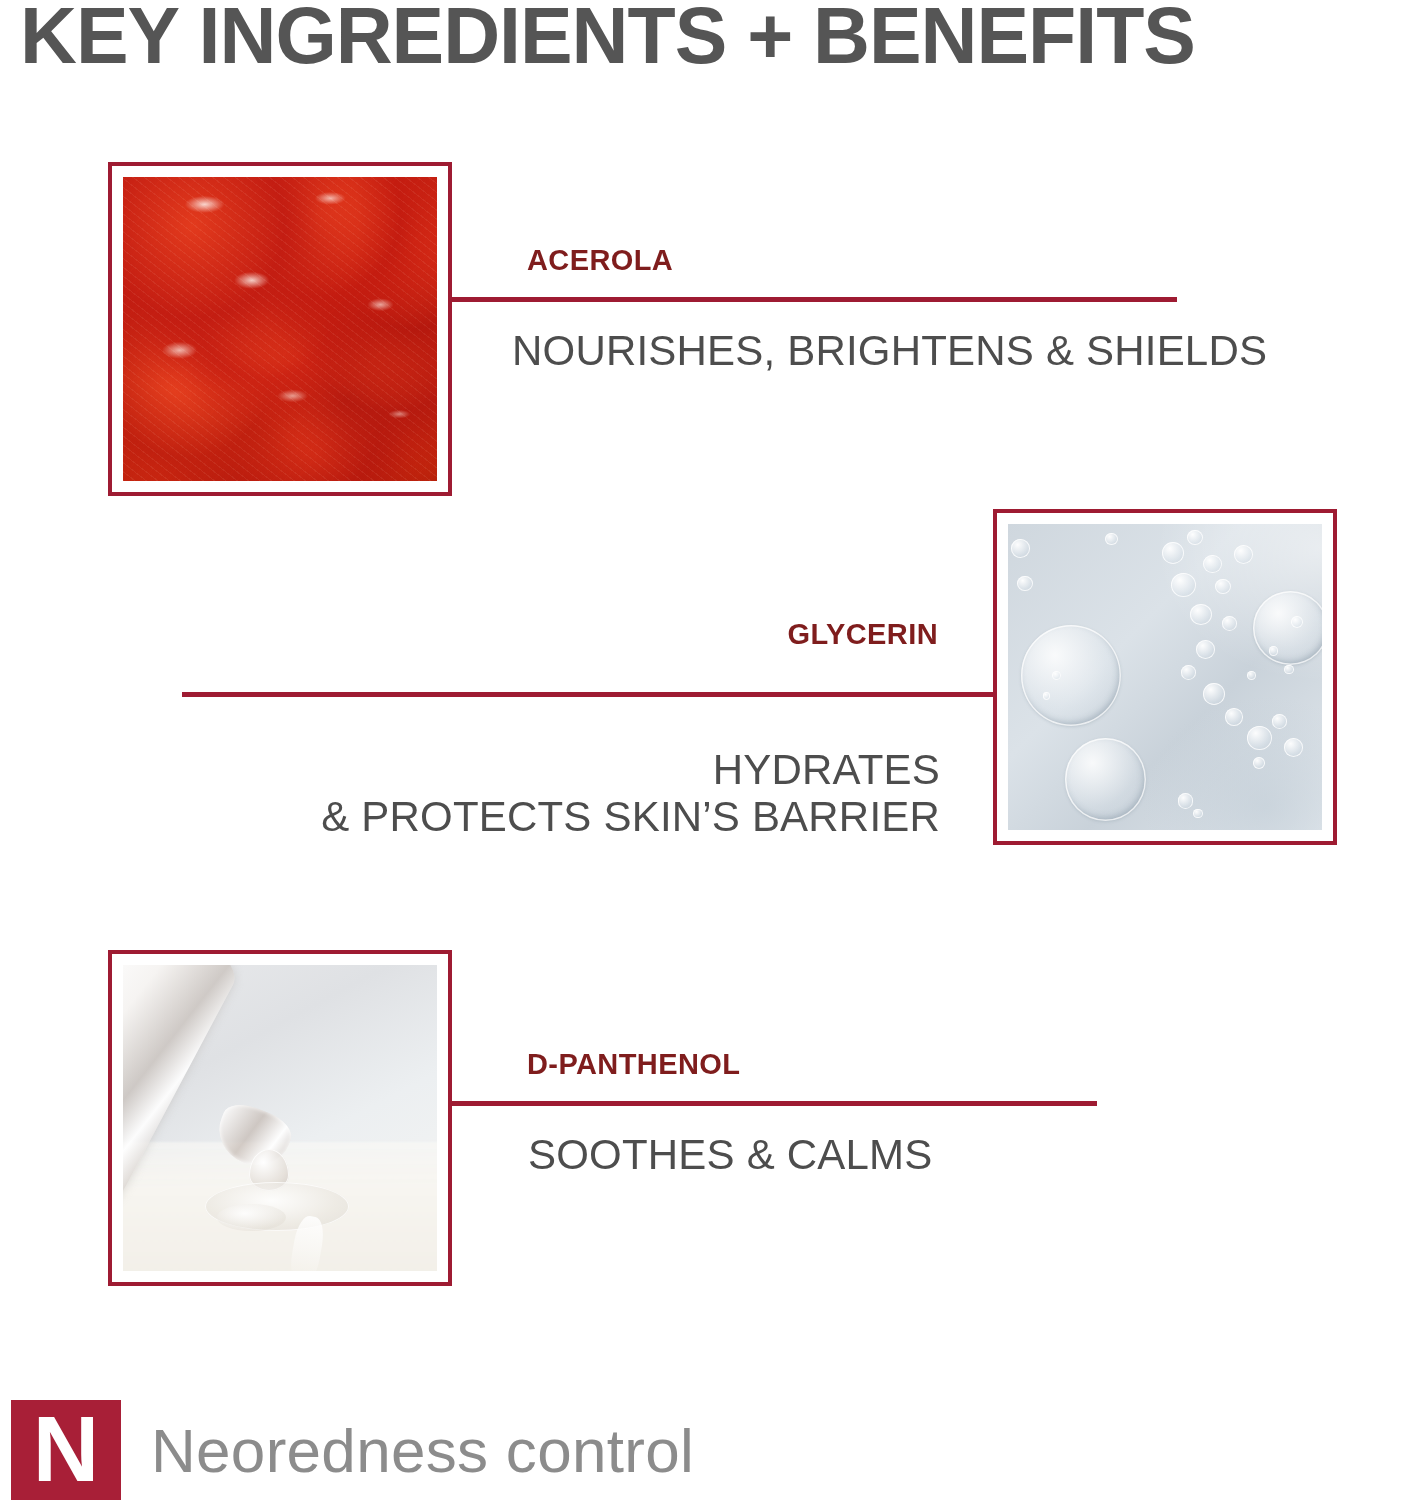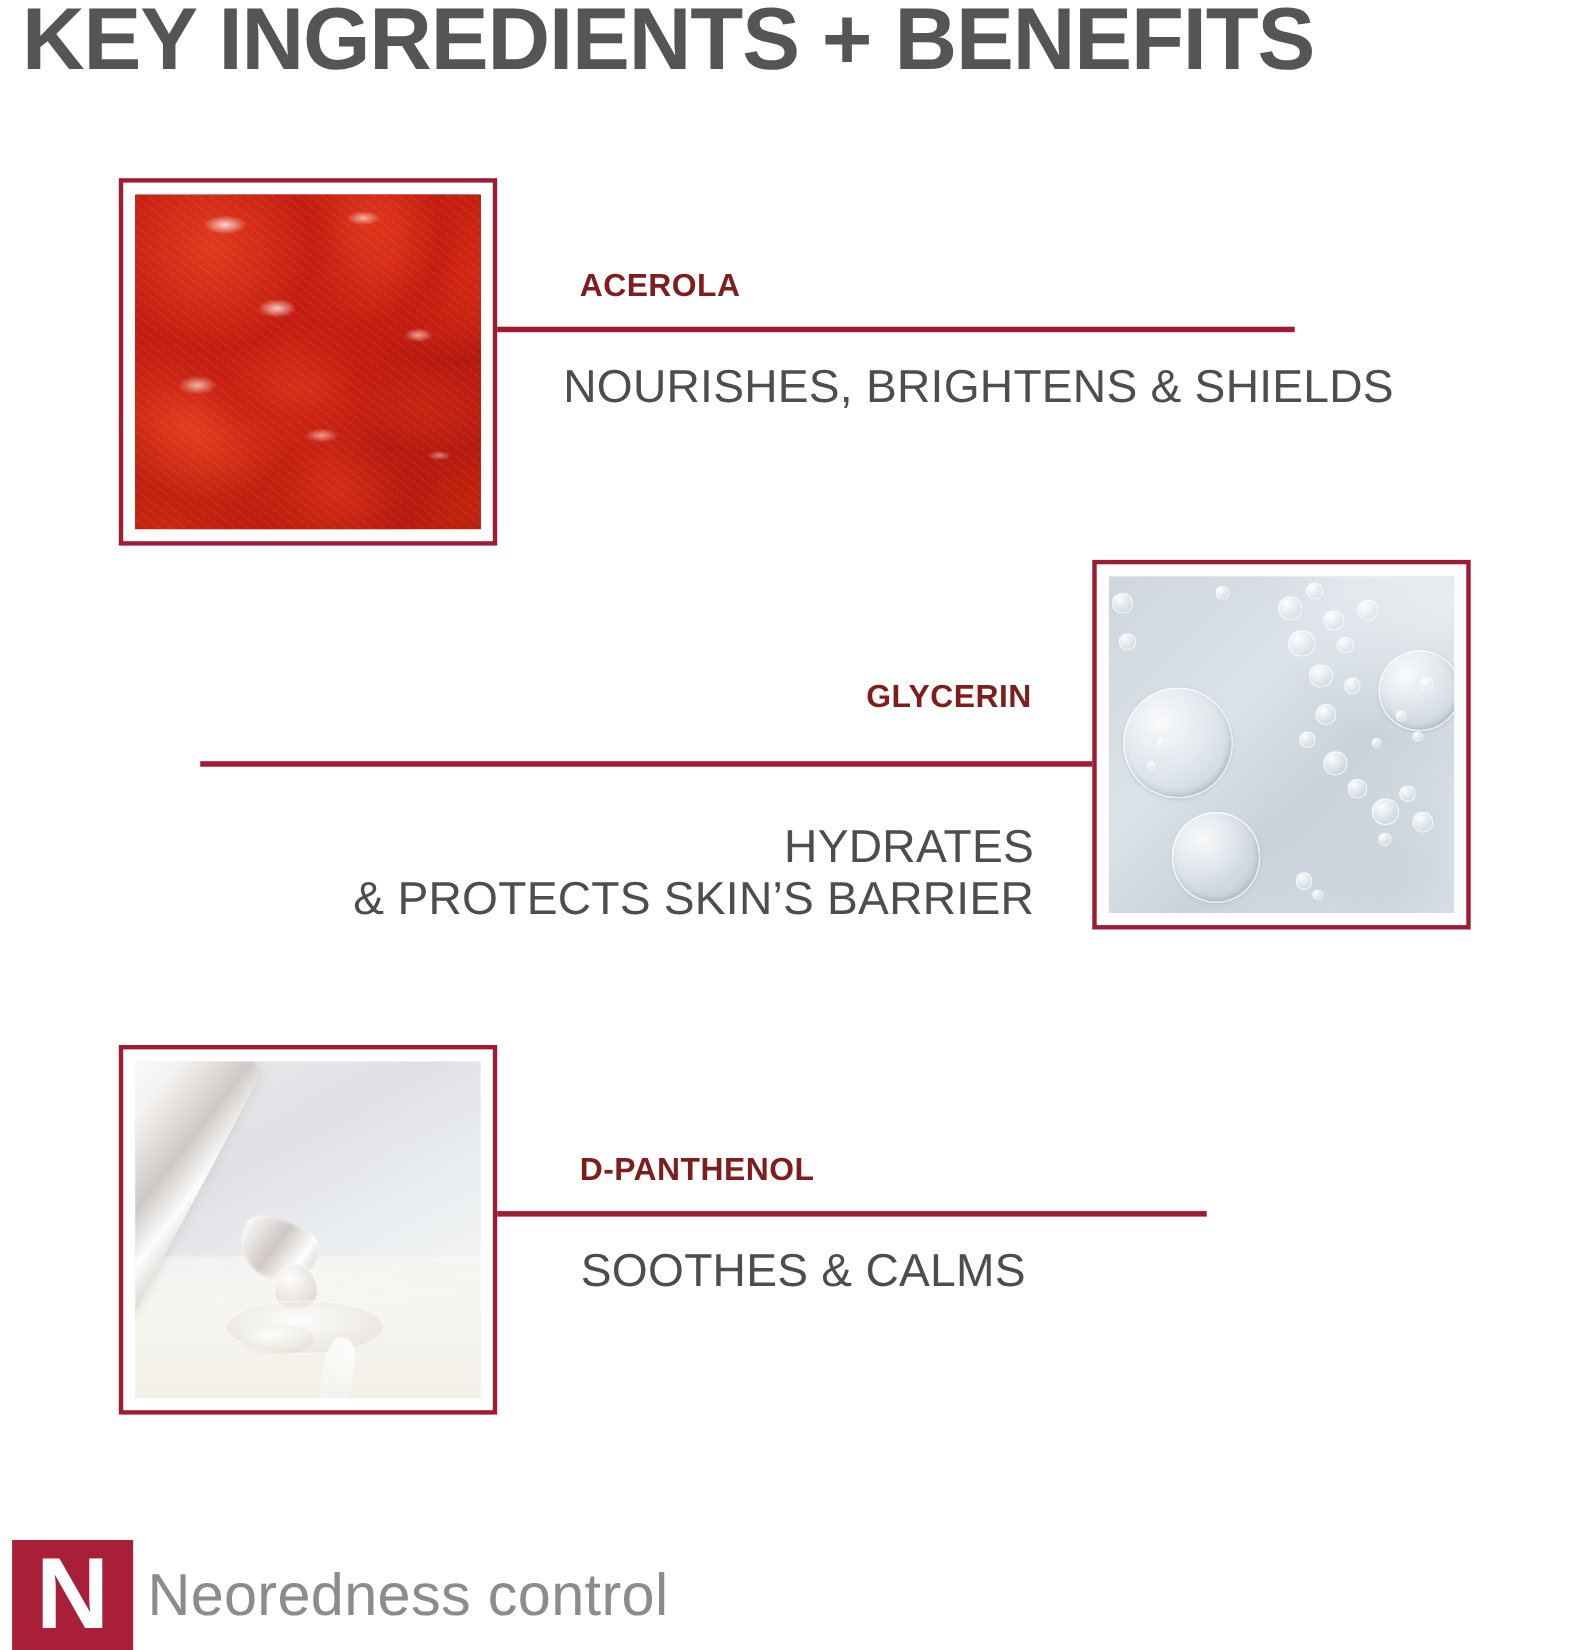--- a/index.html
+++ b/index.html
@@ -229,22 +229,22 @@
     height: 100px;
     background: #A81F37;
     color: #ffffff;
     font-size: 92px;
     font-weight: bold;
     line-height: 98px;
     text-align: center;
     letter-spacing: 0;
   }
   .brand-name {
-    margin-left: 13px;
-    font-size: 54px;
+    margin-left: 30px;
+    font-size: 62px;
     color: #8C8C8C;
     letter-spacing: 0.3px;
     white-space: nowrap;
   }
 </style>
 </head>
 <body>
 
 <div class="page-title">KEY INGREDIENTS + BENEFITS</div>
 

